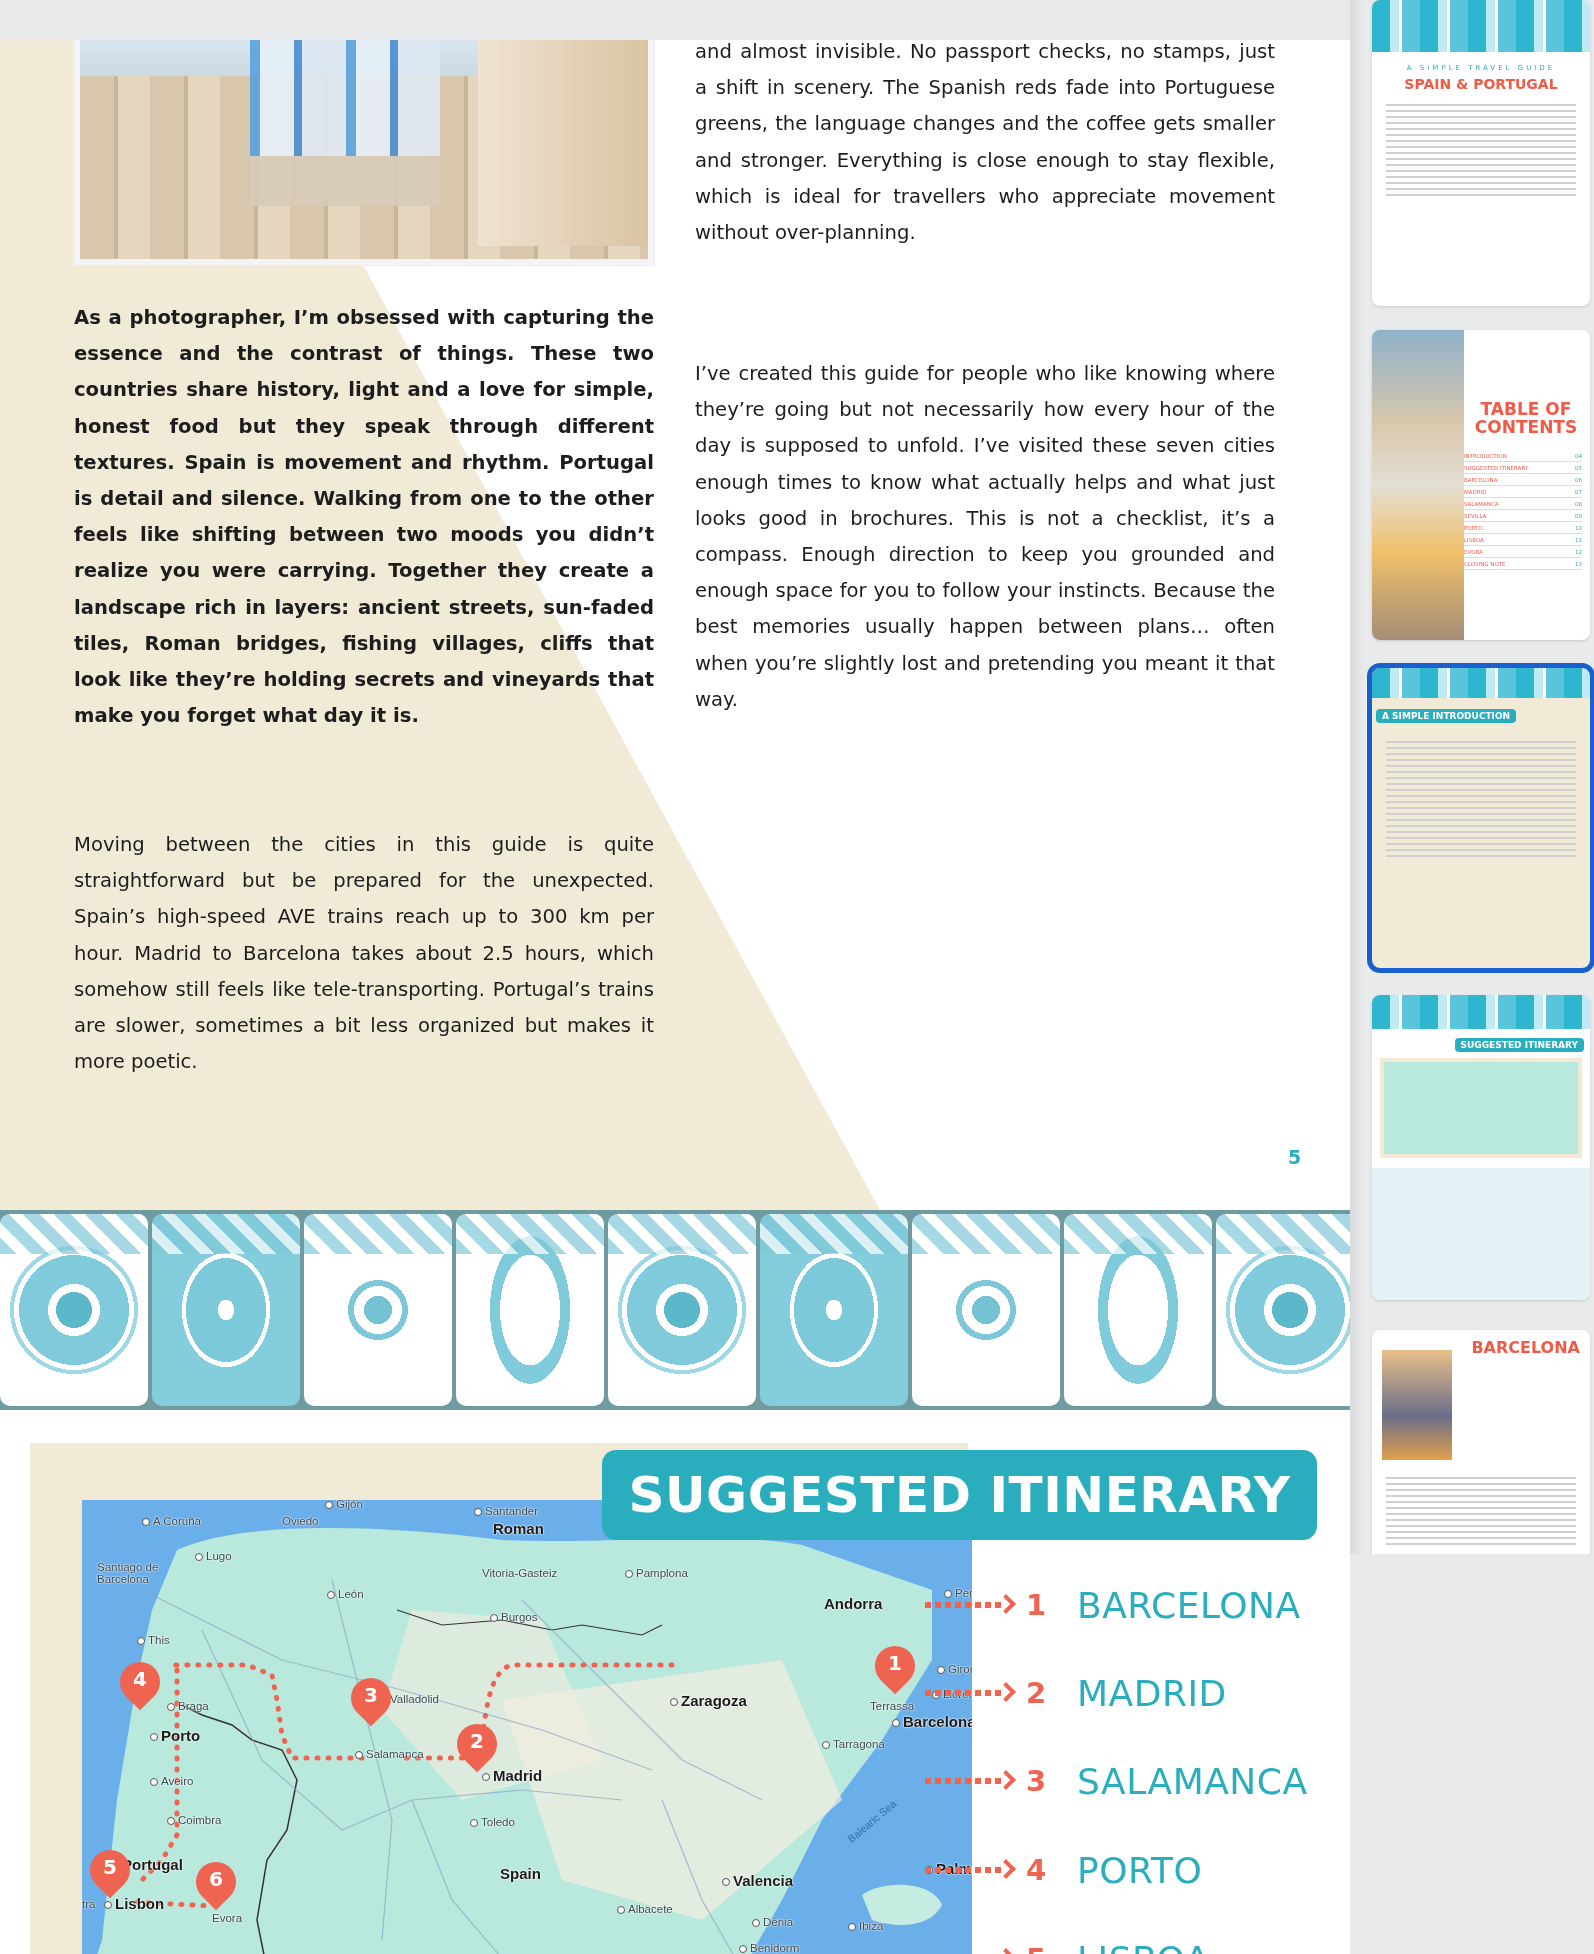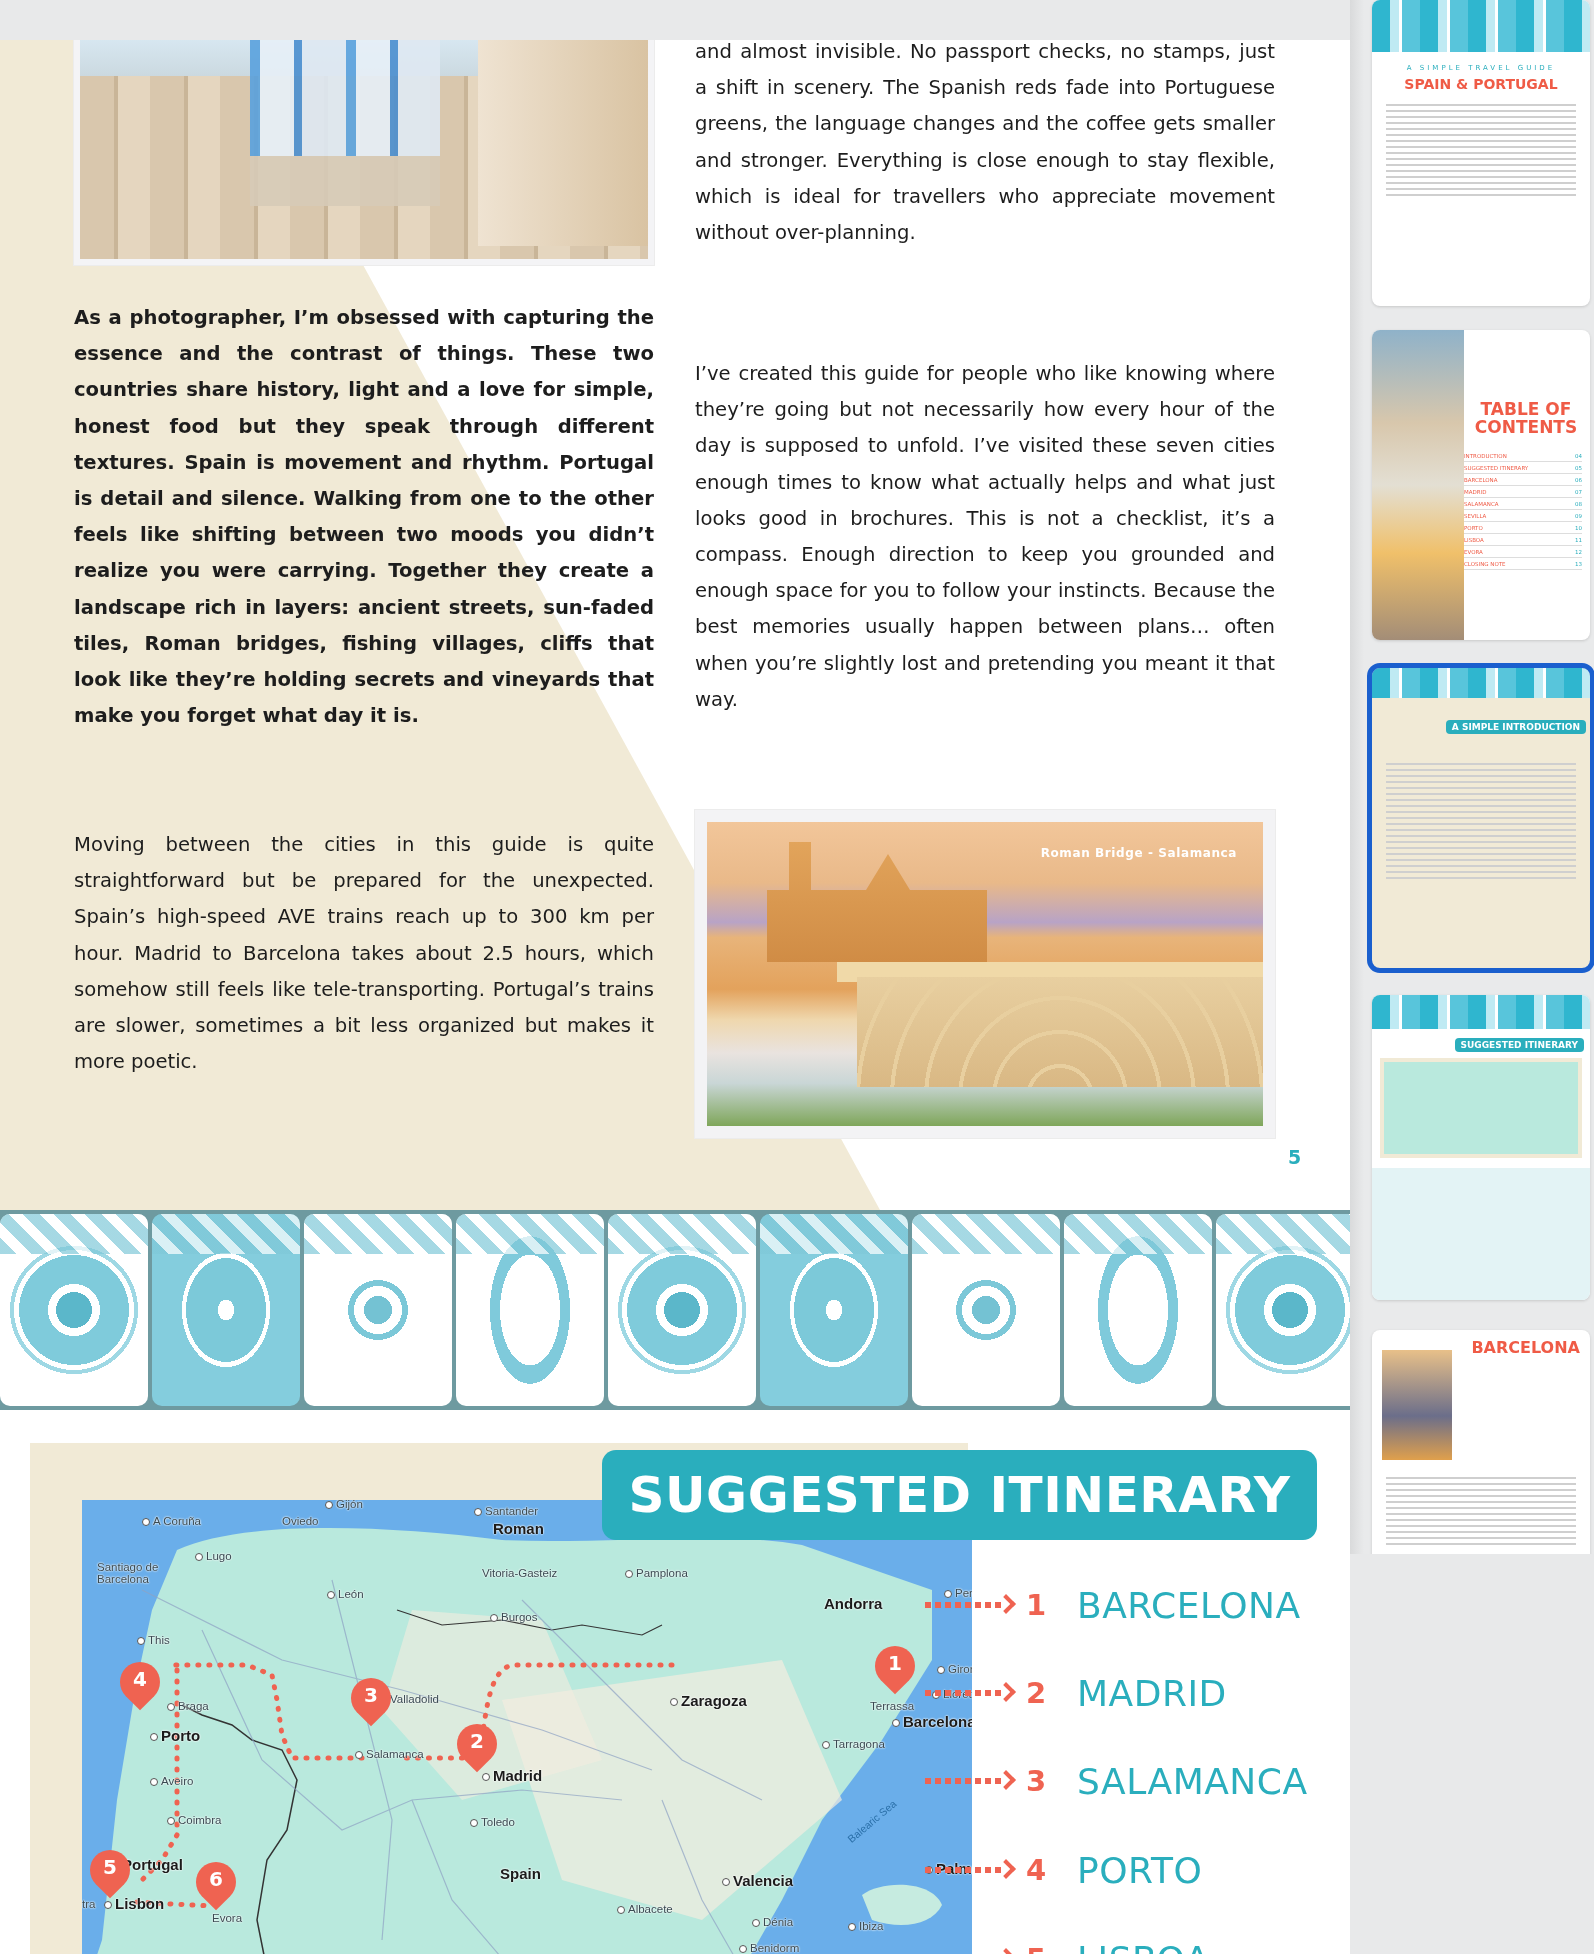--- a/index.html
+++ b/index.html
@@ -101,28 +101,20 @@
         <div class="azulejo-facade"></div>
         <div class="porto-right"></div>
       </div>
     </div>
 
     <p class="body-text" id="para-crossing-tail">and almost invisible. No passport checks, no stamps, just a shift in scenery. The Spanish reds fade into Portuguese greens, the language changes and the coffee gets smaller and stronger. Everything is close enough to stay flexible, which is ideal for travellers who appreciate movement without over-planning.</p>
     <p class="body-text" id="para-photographer">As a photographer, I’m obsessed with capturing the essence and the contrast of things. These two countries share history, light and a love for simple, honest food but they speak through different textures. Spain is movement and rhythm. Portugal is detail and silence. Walking from one to the other feels like shifting between two moods you didn’t realize you were carrying. Together they create a landscape rich in layers: ancient streets, sun-faded tiles, Roman bridges, fishing villages, cliffs that look like they’re holding secrets and vineyards that make you forget what day it is.</p>
     <p class="body-text" id="para-guide">I’ve created this guide for people who like knowing where they’re going but not necessarily how every hour of the day is supposed to unfold. I’ve visited these seven cities enough times to know what actually helps and what just looks good in brochures. This is not a checklist, it’s a compass. Enough direction to keep you grounded and enough space for you to follow your instincts. Because the best memories usually happen between plans… often when you’re slightly lost and pretending you meant it that way.</p>
     <p class="body-text" id="para-moving">Moving between the cities in this guide is quite straightforward but be prepared for the unexpected. Spain’s high-speed AVE trains reach up to 300 km per hour. Madrid to Barcelona takes about 2.5 hours, which somehow still feels like tele-transporting. Portugal’s trains are slower, sometimes a bit less organized but makes it more poetic.</p>
 
-    <div class="photo" id="photo-bridge">
-      <div class="pic" id="bridge-pic">
-        <div class="cathedral"></div>
-        <div class="bridge-deck"></div>
-        <div class="bridge-arches"></div>
-        <span id="bridge-caption">Roman Bridge - Salamanca</span>
-      </div>
-    </div>
 
     <span id="page-number">5</span>
   </section>
 
   <div id="tile-band">
     <div class="tile t1"></div>
     <div class="tile t2"></div>
     <div class="tile t3"></div>
     <div class="tile t4"></div>
     <div class="tile t1"></div>
@@ -329,21 +321,21 @@
         </div>
       <div class="toc-row">
           <span>CLOSING NOTE</span>
           <span>13</span>
         </div>
     </div>
   </div>
 
   <div class="thumb selected" style="top:668px;height:300px;background:#f1ead6">
     <div class="thumb-tiles" style="height:30px"></div>
-    <div style="text-align:right;padding:17px 4px"><span class="thumb-banner">A SIMPLE INTRODUCTION</span></div>
+    <div style="text-align:left;padding:6px 4px"><span class="thumb-banner">A SIMPLE INTRODUCTION</span></div>
     <div class="thumb-lines">
         <div></div>
         <div></div>
         <div></div>
         <div></div>
         <div></div>
         <div></div>
         <div></div>
         <div></div>
         <div></div>

